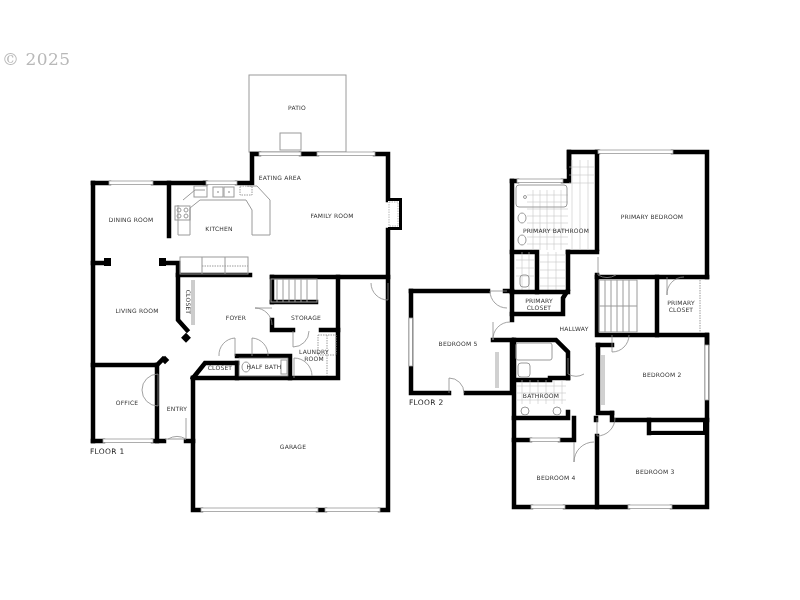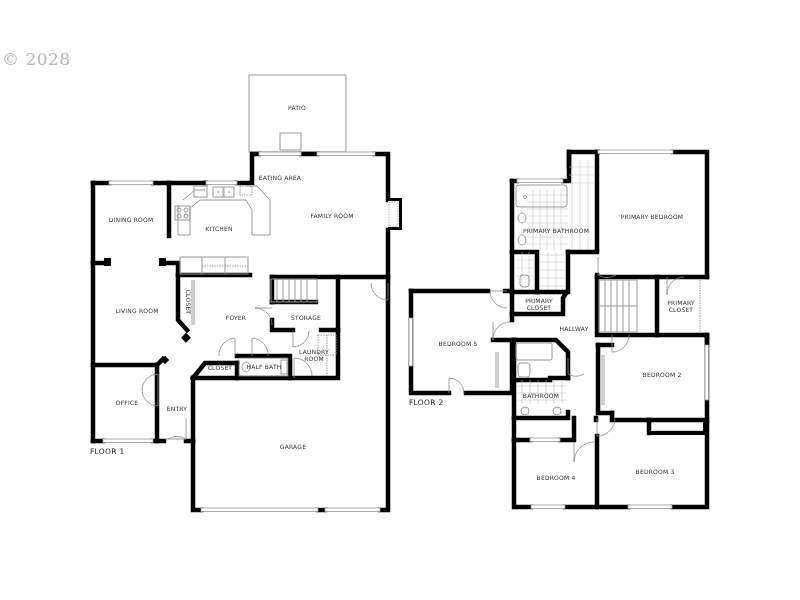--- a/index.html
+++ b/index.html
@@ -11,21 +11,21 @@
     .win { fill: #fff; stroke: #9a9a9a; stroke-width: 0.8; }
     .door { stroke: #8a8a8a; stroke-width: 0.8; fill: none; }
     .lbl { font-family: "DejaVu Sans", sans-serif; font-size: 6px; fill: #333; text-anchor: middle; letter-spacing: 0.2px; }
     .flr { font-family: "DejaVu Sans", sans-serif; font-size: 7.5px; fill: #222; letter-spacing: 0.3px; }
     .copy { position: absolute; left: 2px; top: 49px; font-family: "DejaVu Serif", serif; font-size: 17px; color: #b8b8b8; letter-spacing: 0.5px; }
     .tile { stroke: #c8c8c8; stroke-width: 0.6; fill: none; }
   </style>
 </head>
 <body>
 
-<div class="copy">© 2028</div>
+<div class="copy">© 2025</div>
 
 <svg id="plan" viewBox="0 0 800 600" xmlns="http://www.w3.org/2000/svg">
 
   <g>
 
     <rect x="249" y="75" width="97" height="77" class="thin"></rect>
     <rect x="280" y="133" width="21" height="17" class="thin"></rect>
 
     <g>
 

